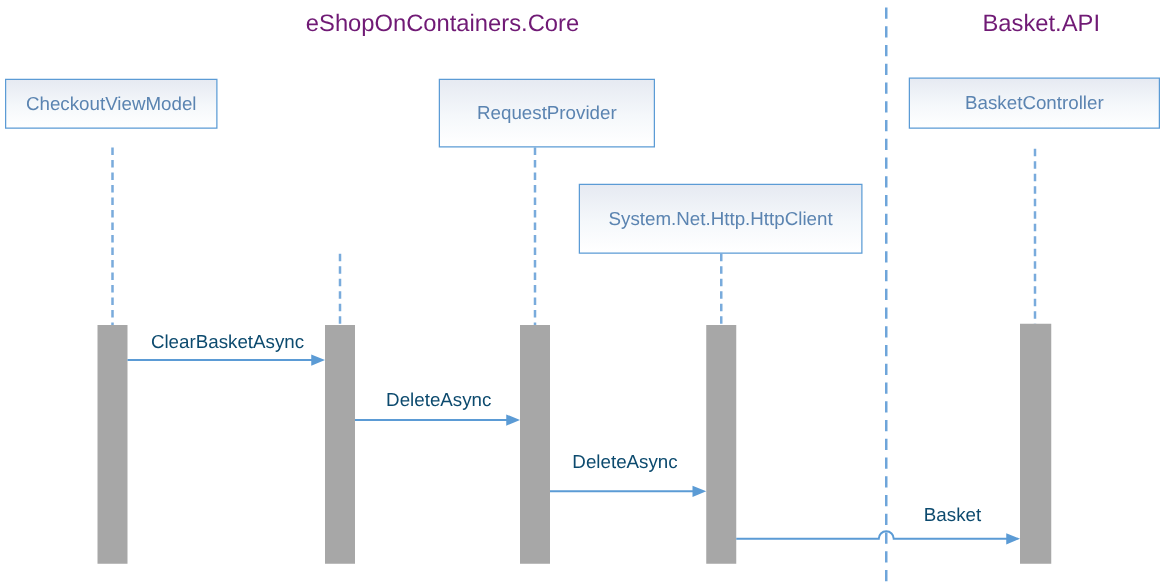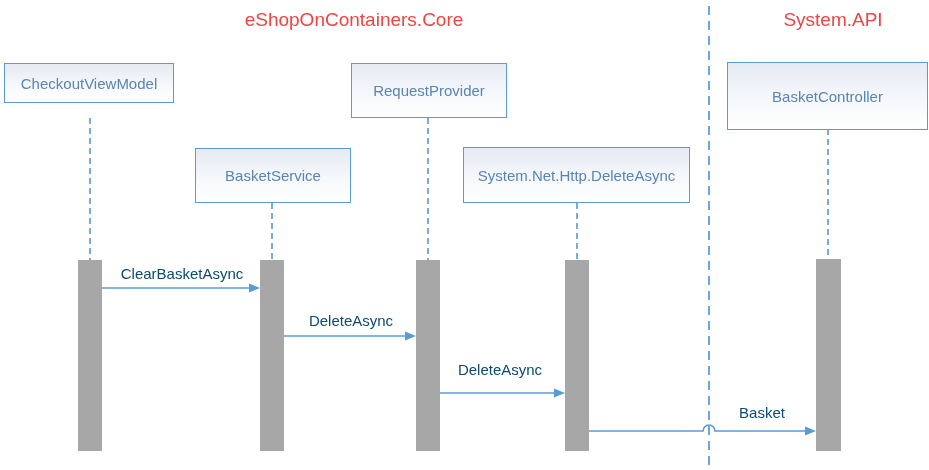--- a/index.html
+++ b/index.html
@@ -7,21 +7,21 @@
     position:relative;
     width:929px;height:470px;
     background:#ffffff;
     font-family:"Liberation Sans", sans-serif;
     overflow:hidden;
   }
   .group-title{
     position:absolute;
     transform:translateX(-50%);
     font-size:19px;
-    color:#ef4444;
+    color:#701a75;
     white-space:nowrap;
   }
   .actor-box{
     position:absolute;
     box-sizing:border-box;
     border:1px solid #5b9bd5;
     background:linear-gradient(to bottom,#e6eaf2 0%,#f5f8fb 55%,#ffffff 100%);
     color:#5b84b1;
     font-size:15px;
     text-align:center;
@@ -67,26 +67,25 @@
     <polygon points="405,331.5 416,336 405,340.5" fill="#5b9bd5"></polygon>
 
     <line x1="440" y1="393" x2="555" y2="393" stroke="#5b9bd5" stroke-width="1.6"></line>
     <polygon points="554,388.5 565,393 554,397.5" fill="#5b9bd5"></polygon>
 
     <path d="M589 431 H703 a6,6 0 0 1 12,0 H806" fill="none" stroke="#5b9bd5" stroke-width="1.6"></path>
     <polygon points="805,426.5 816,431 805,435.5" fill="#5b9bd5"></polygon>
   </svg>
 
   <div class="group-title" style="left:354px;top:9px;">eShopOnContainers.Core</div>
-  <div class="group-title" style="left:833px;top:9px;">System.API</div>
+  <div class="group-title" style="left:833px;top:9px;">Basket.API</div>
 
   <div class="actor-box" style="left:4px;top:63px;width:170px;height:40px;">CheckoutViewModel</div>
-  <div class="actor-box" style="left:195px;top:148px;width:156px;height:55px;">BasketService</div>
-  <div class="actor-box" style="left:351px;top:63px;width:156px;height:55px;">RequestProvider</div>
-  <div class="actor-box" style="left:463px;top:147px;width:227px;height:56px;">System.Net.Http.DeleteAsync</div>
-  <div class="actor-box" style="left:727px;top:62px;width:201px;height:68px;">BasketController</div>
+  <div class="actor-box" style="left:351px;top:63px;width:173px;height:55px;">RequestProvider</div>
+  <div class="actor-box" style="left:463px;top:147px;width:227px;height:56px;">System.Net.Http.HttpClient</div>
+  <div class="actor-box" style="left:727px;top:62px;width:201px;height:41px;">BasketController</div>
 
   <div class="msg-label" style="left:182px;top:265px;">ClearBasketAsync</div>
   <div class="msg-label" style="left:351px;top:312px;">DeleteAsync</div>
   <div class="msg-label" style="left:500px;top:361px;">DeleteAsync</div>
   <div class="msg-label" style="left:762px;top:404px;">Basket</div>
 
 </div>
 
 </body></html>

